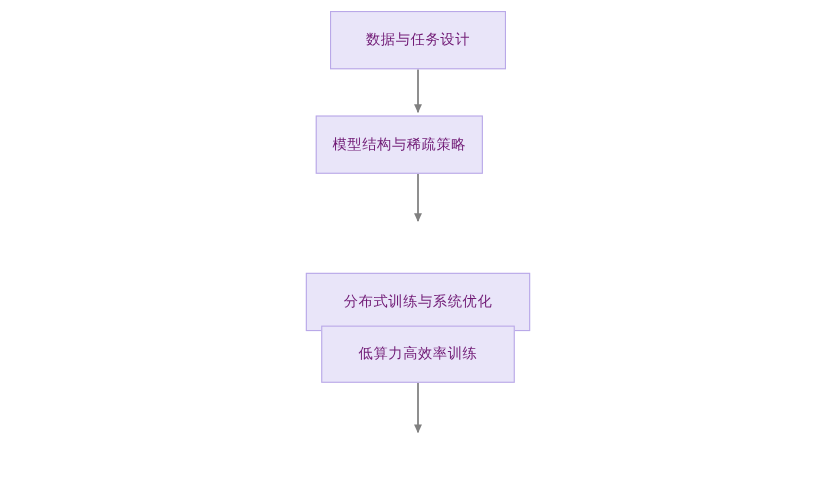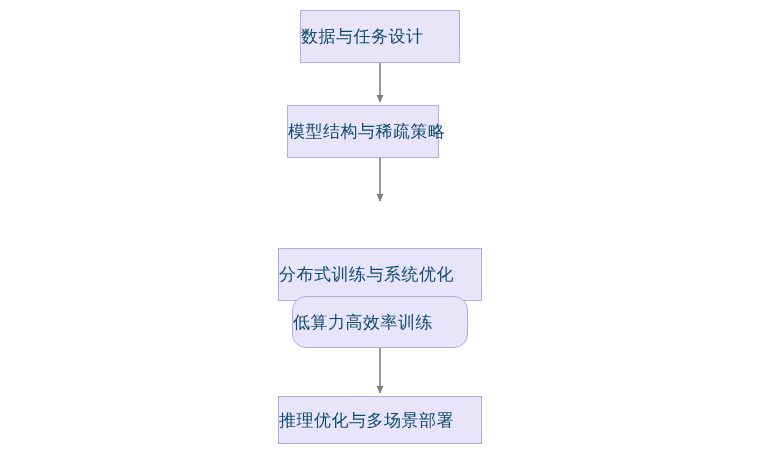--- a/index.html
+++ b/index.html
@@ -20,43 +20,44 @@
     height: 454px;
     background: #ffffff;
   }
   .node {
     position: absolute;
     box-sizing: border-box;
     background: #e9e5f9;
     border: 1.6px solid #b9a8e8;
     display: flex;
     align-items: center;
-    color: #0c4a6e;
-    font-size: 17px;
+    justify-content: center;
+    color: #701a75;
+    font-size: 13px;
     line-height: 1.2;
     letter-spacing: 0.5px;
     white-space: nowrap;
   }
   .node-label {
     display: block;
     text-align: center;
   }
   .connector {
     position: absolute;
     left: 0;
     top: 0;
     width: 760px;
     height: 454px;
     pointer-events: none;
   }
   
   .n1 { left: 300px; top: 10px;  width: 160px; height: 53px; }
   .n2 { left: 287px; top: 105px; width: 152px; height: 53px; }
   .n3 { left: 278px; top: 204px; width: 204px; height: 53px; margin-top: 44px; }
-  .n4 { left: 292px; top: 296px; width: 176px; height: 52px; border-radius: 14px; }
+  .n4 { left: 292px; top: 296px; width: 176px; height: 52px; }
   .n5 { left: 278px; top: 396px; width: 204px; height: 48px; }
 </style>
 </head>
 <body>
 
 <div id="flow-canvas">
 
   <svg class="connector" viewBox="0 0 760 454" width="760" height="454" aria-hidden="true">
     <defs>
       <marker id="arrowhead" markerWidth="9" markerHeight="9" refX="7.2" refY="3.6" orient="auto" markerUnits="userSpaceOnUse">
@@ -78,17 +79,14 @@
   </div>
 
   <div class="node n3">
     <span class="node-label">分布式训练与系统优化</span>
   </div>
 
   <div class="node n4">
     <span class="node-label">低算力高效率训练</span>
   </div>
 
-  <div class="node n5">
-    <span class="node-label">推理优化与多场景部署</span>
-  </div>
 
 </div>
 
 </body></html>

